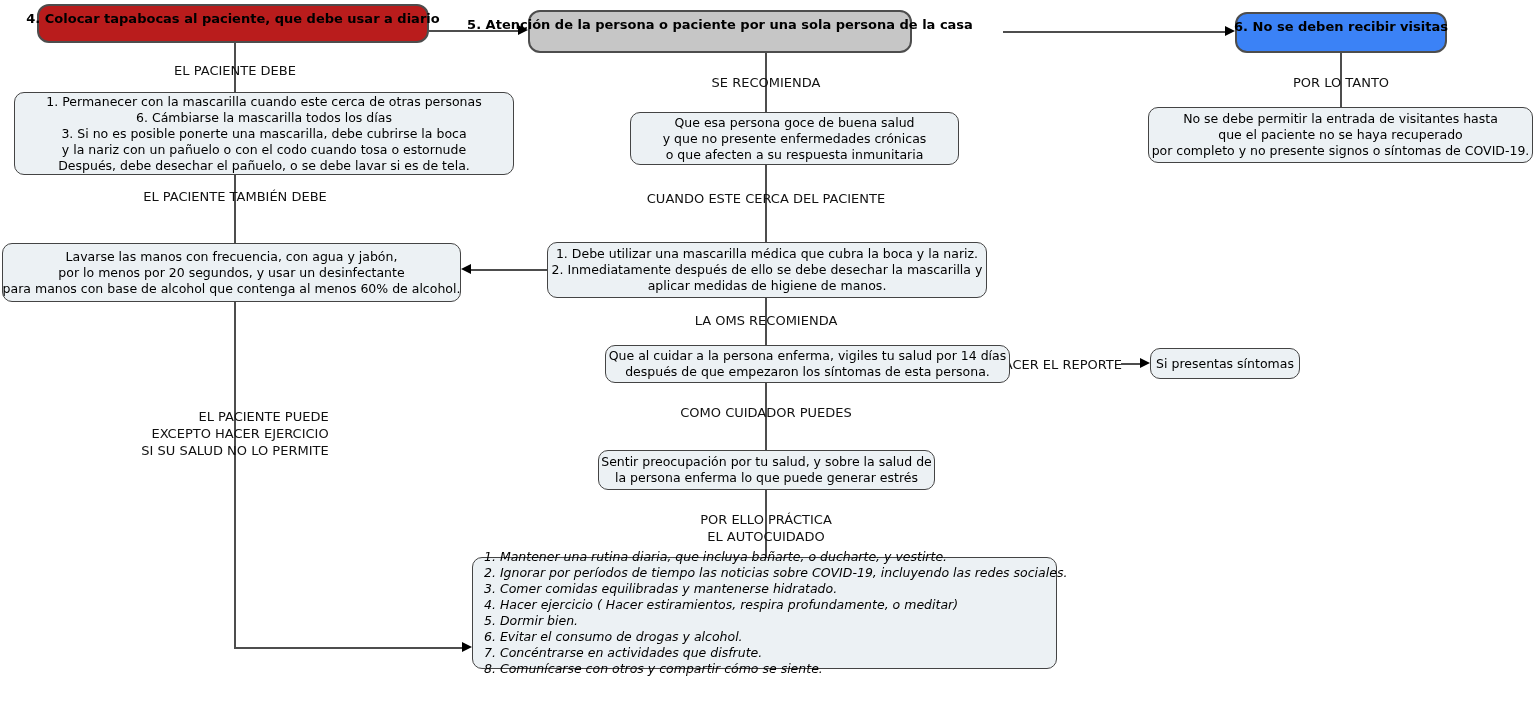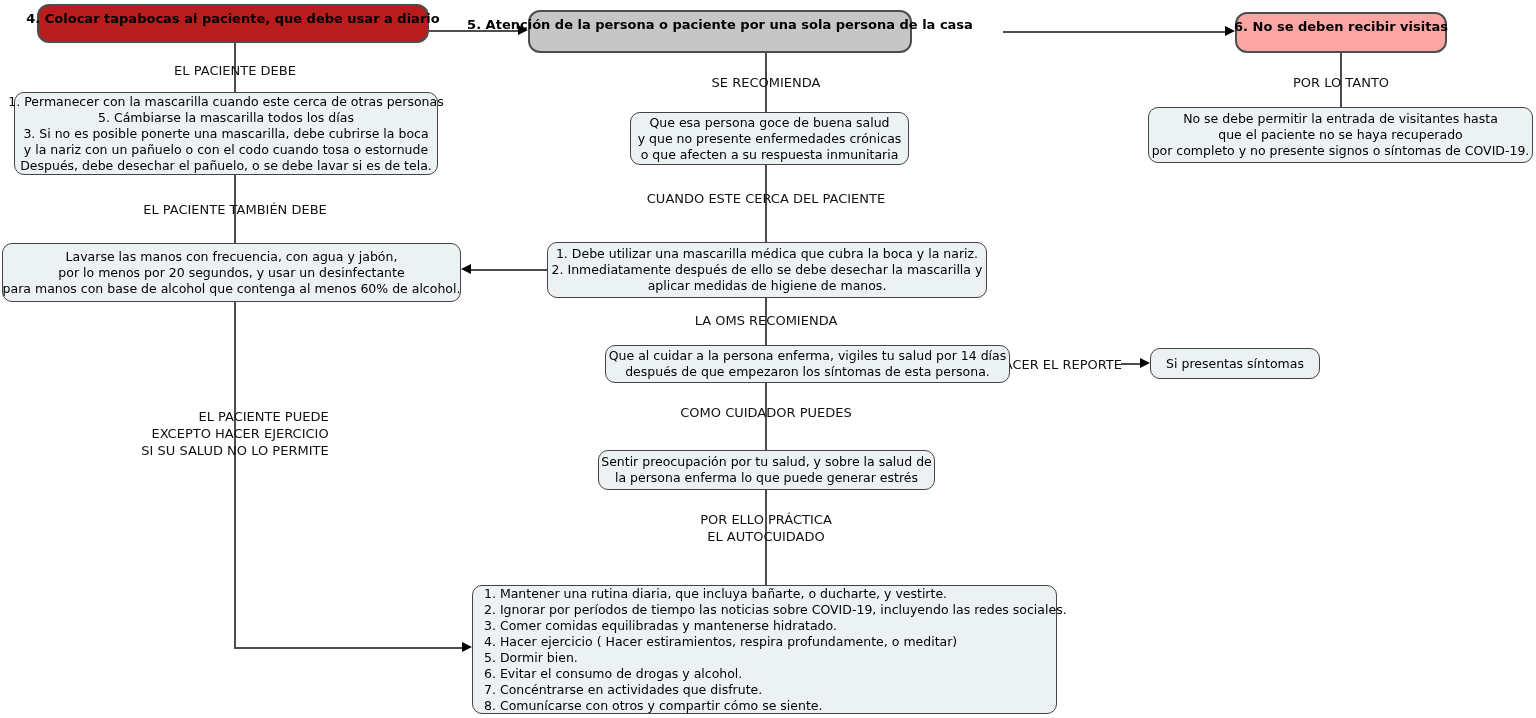--- a/index.html
+++ b/index.html
@@ -62,53 +62,53 @@
   <div class="arr-r" style="left:1140px;top:358px;"></div>
 
   <div class="hnode" style="left:37px;top:4px;width:392px;height:39px;background:#b91c1c;">
     <span>4. Colocar tapabocas al paciente, que debe usar a diario</span>
   </div>
 
   <div class="hnode" style="left:528px;top:10px;width:384px;height:43px;background:#c6c6c6;">
     <span>5. Atención de la persona o paciente por una sola persona de la casa</span>
   </div>
 
-  <div class="hnode" style="left:1235px;top:12px;width:212px;height:41px;background:#fca5a5;">
+  <div class="hnode" style="left:1235px;top:12px;width:212px;height:41px;background:#3b82f6;">
     <span>6. No se deben recibir visitas</span>
   </div>
 
   <div class="lbl" style="left:235px;top:62px;">EL PACIENTE DEBE</div>
   <div class="lbl" style="left:766px;top:74px;">SE RECOMIENDA</div>
   <div class="lbl" style="left:1341px;top:74px;">POR LO TANTO</div>
-  <div class="lbl" style="left:235px;top:201px;">EL PACIENTE TAMBIÉN DEBE</div>
+  <div class="lbl" style="left:235px;top:188px;">EL PACIENTE TAMBIÉN DEBE</div>
   <div class="lbl" style="left:766px;top:190px;">CUANDO ESTE CERCA DEL PACIENTE</div>
   <div class="lbl" style="left:766px;top:312px;">LA OMS RECOMIENDA</div>
   <div class="lbl" style="left:1058px;top:356px;">HACER EL REPORTE</div>
   <div class="lbl" style="left:766px;top:404px;">COMO CUIDADOR PUEDES</div>
 
   <div class="lbl" style="left:235px;top:408px;text-align:right;">
     <div>EL PACIENTE PUEDE</div>
     <div>EXCEPTO HACER EJERCICIO</div>
     <div>SI SU SALUD NO LO PERMITE</div>
   </div>
 
   <div class="lbl" style="left:766px;top:511px;">
     <div>POR ELLO PRÁCTICA</div>
     <div>EL AUTOCUIDADO</div>
   </div>
 
-  <div class="inode" style="left:14px;top:92px;width:424px;height:83px;">
+  <div class="inode" style="left:14px;top:92px;width:500px;height:83px;">
     <div>1. Permanecer con la mascarilla cuando este cerca de otras personas</div>
-    <div>5. Cámbiarse la mascarilla todos los días</div>
+    <div>6. Cámbiarse la mascarilla todos los días</div>
     <div>3. Si no es posible ponerte una mascarilla, debe cubrirse la boca</div>
     <div>y la nariz con un pañuelo o con el codo cuando tosa o estornude</div>
     <div>Después, debe desechar el pañuelo, o  se debe lavar si es de tela.</div>
   </div>
 
-  <div class="inode" style="left:630px;top:112px;width:279px;height:53px;">
+  <div class="inode" style="left:630px;top:112px;width:329px;height:53px;">
     <div>Que esa persona goce de buena salud</div>
     <div>y que no presente enfermedades crónicas</div>
     <div>o que afecten a su respuesta inmunitaria</div>
   </div>
 
   <div class="inode" style="left:1148px;top:107px;width:385px;height:56px;">
     <div>No se debe permitir la entrada de visitantes hasta</div>
     <div>que el paciente no se haya recuperado</div>
     <div>por completo y no presente signos o síntomas de COVID-19.</div>
   </div>
@@ -123,30 +123,30 @@
     <div>Lavarse las manos con frecuencia, con agua y jabón,</div>
     <div>por lo menos por 20 segundos, y usar un desinfectante</div>
     <div>para manos con base de alcohol que contenga al menos 60% de alcohol.</div>
   </div>
 
   <div class="inode" style="left:565px;top:345px;width:405px;height:38px;margin-left:40px;">
     <div>Que al cuidar a la persona enferma, vigiles tu salud por 14 días</div>
     <div>después de que empezaron los síntomas de esta persona.</div>
   </div>
 
-  <div class="inode" style="left:1150px;top:348px;width:170px;height:31px;">
+  <div class="inode" style="left:1150px;top:348px;width:150px;height:31px;">
     <div>Si presentas síntomas</div>
   </div>
 
   <div class="inode" style="left:598px;top:450px;width:337px;height:40px;">
     <div>Sentir preocupación por tu salud, y sobre la salud de</div>
     <div>la persona enferma lo que puede generar estrés</div>
   </div>
 
-  <div class="inode leftalign" style="left:472px;top:585px;width:585px;height:129px;">
+  <div class="inode leftalign" style="left:472px;top:557px;width:585px;height:112px;font-style:italic;">
     <div>1. Mantener una rutina diaria, que incluya bañarte, o ducharte, y vestirte.</div>
     <div>2. Ignorar por períodos de tiempo las noticias sobre COVID-19, incluyendo las redes sociales.</div>
     <div>3. Comer comidas equilibradas y mantenerse hidratado.</div>
     <div>4. Hacer ejercicio ( Hacer estiramientos, respira profundamente, o meditar)</div>
     <div>5. Dormir bien.</div>
     <div>6. Evitar el consumo de drogas y alcohol.</div>
     <div>7. Concéntrarse en actividades que disfrute.</div>
     <div>8. Comunícarse con otros y compartir cómo se siente.</div>
   </div>
 

